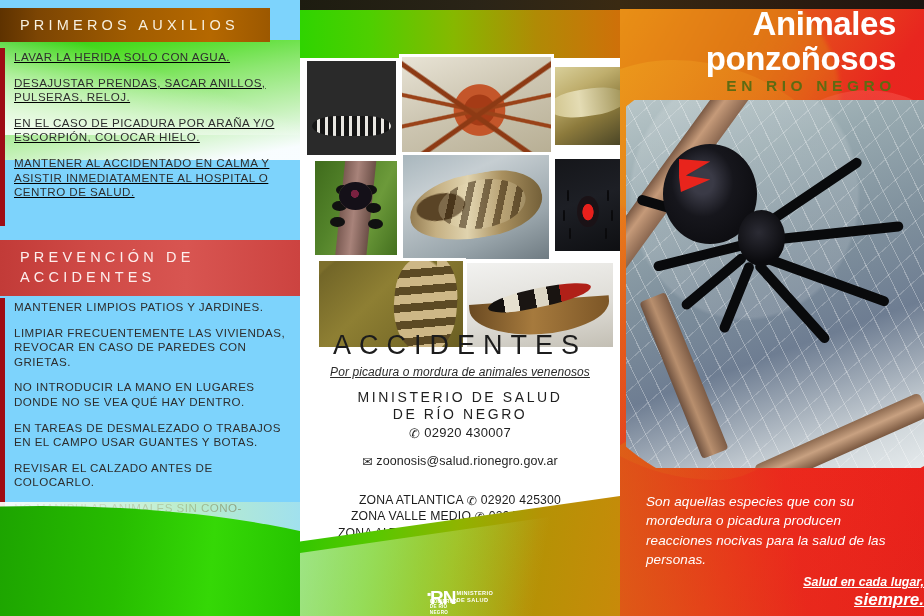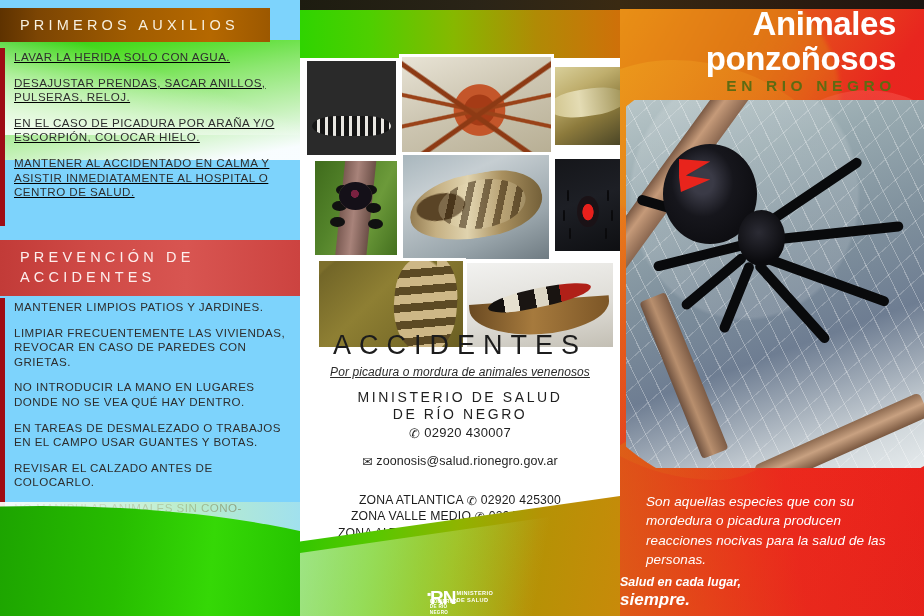--- a/index.html
+++ b/index.html
@@ -340,22 +340,22 @@
   .spider-photo .l5{ left:38%; top:34%; width:36%; height:2.6%; transform:rotate(196deg); }
   .spider-photo .l6{ left:38%; top:38%; width:30%; height:2.6%; transform:rotate(166deg); }
   .spider-photo .l7{ left:38%; top:41%; width:26%; height:2.6%; transform:rotate(140deg); }
   .spider-photo .l8{ left:40%; top:43%; width:24%; height:2.6%; transform:rotate(112deg); }
 
   .r-desc{
     position:absolute; left:26px; top:478px; width:250px;
     color:#ffffff; font-size:13.5px; font-style:italic; line-height:19.5px; letter-spacing:.1px;
   }
   .r-tag{
-    position:absolute; left:0; bottom:8px; width:304px; text-align:left; color:#ffffff;
-    font-style:italic; line-height:17px;
+    position:absolute; left:0; bottom:8px; width:304px; text-align:right; color:#ffffff;
+    font-style:italic; line-height:17px;text-decoration:underline;
   }
   .r-tag .t1{ font-size:12.5px; font-weight:bold; display:block; }
   .r-tag .t2{ font-size:17px; font-weight:bold; display:block; }
 </style>
 </head>
 <body>
 
 <div id="poster">
 
   <div class="panel-left">

